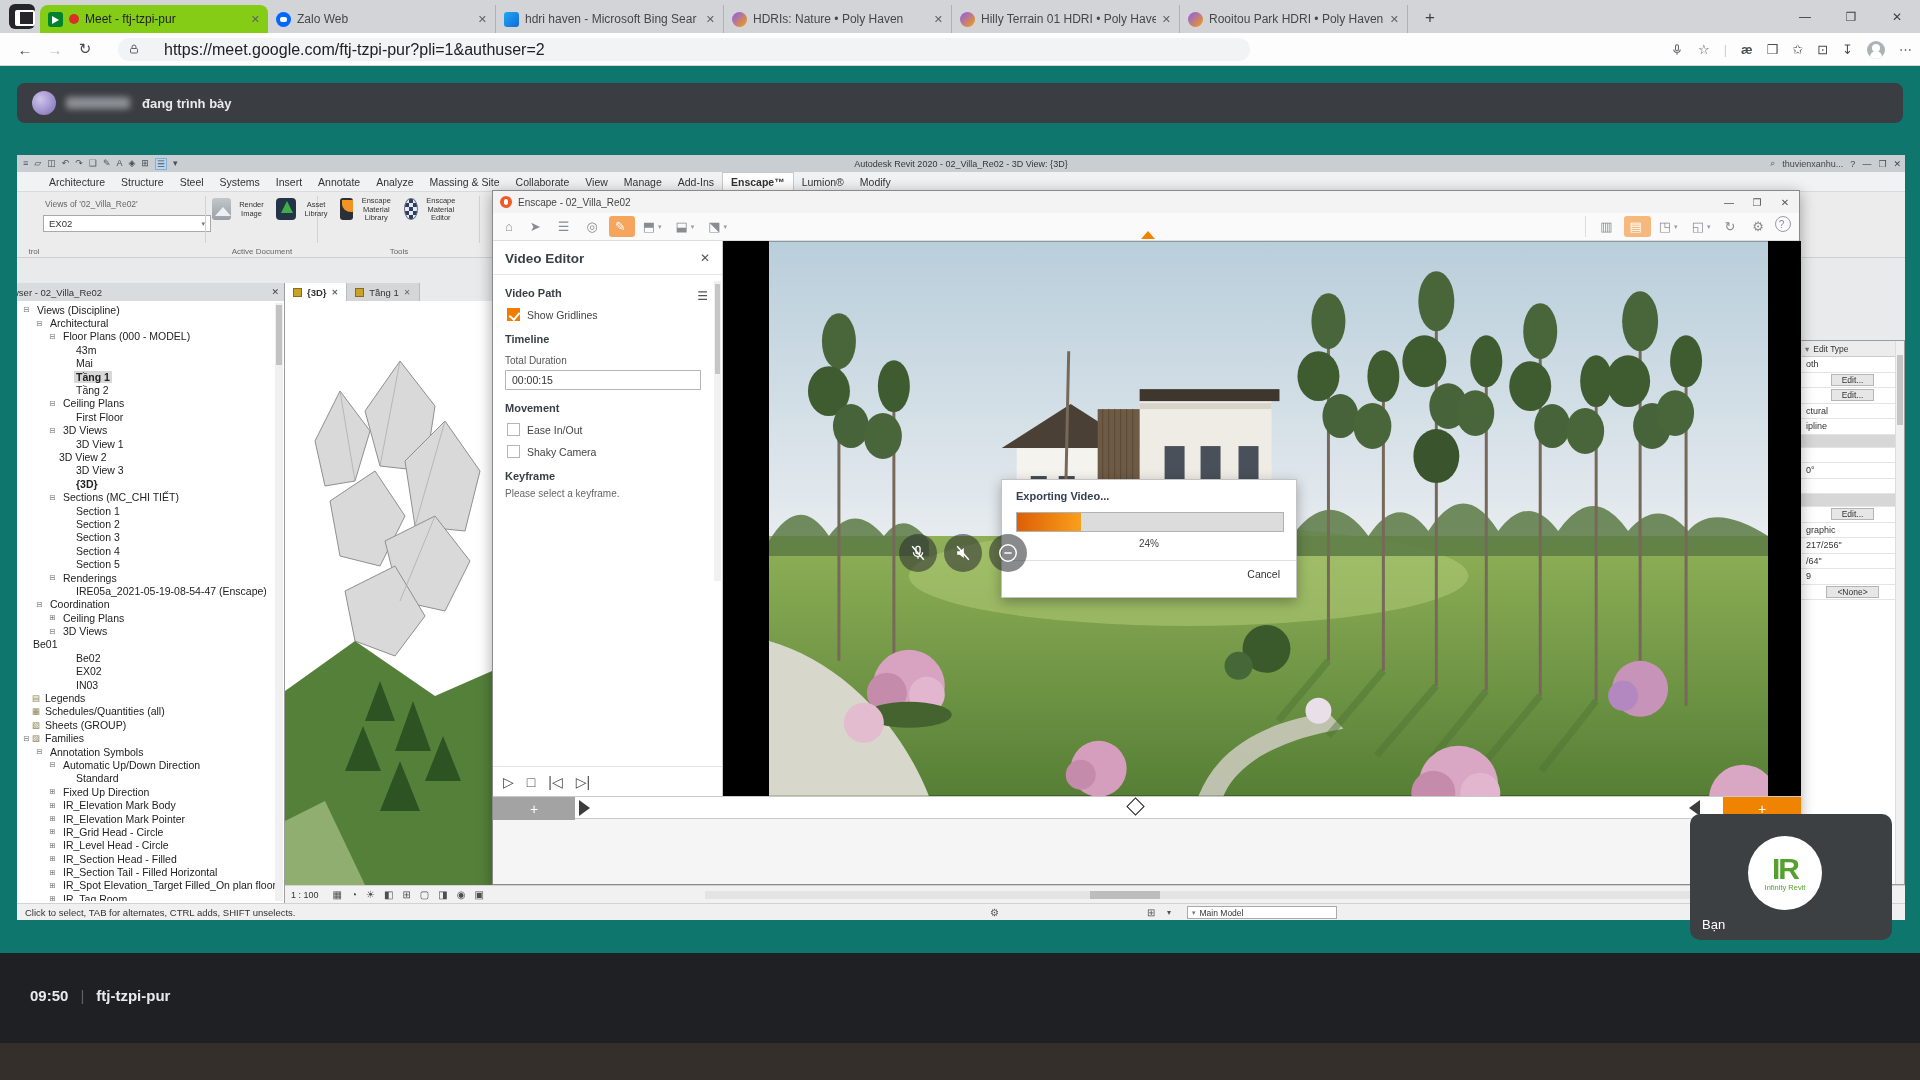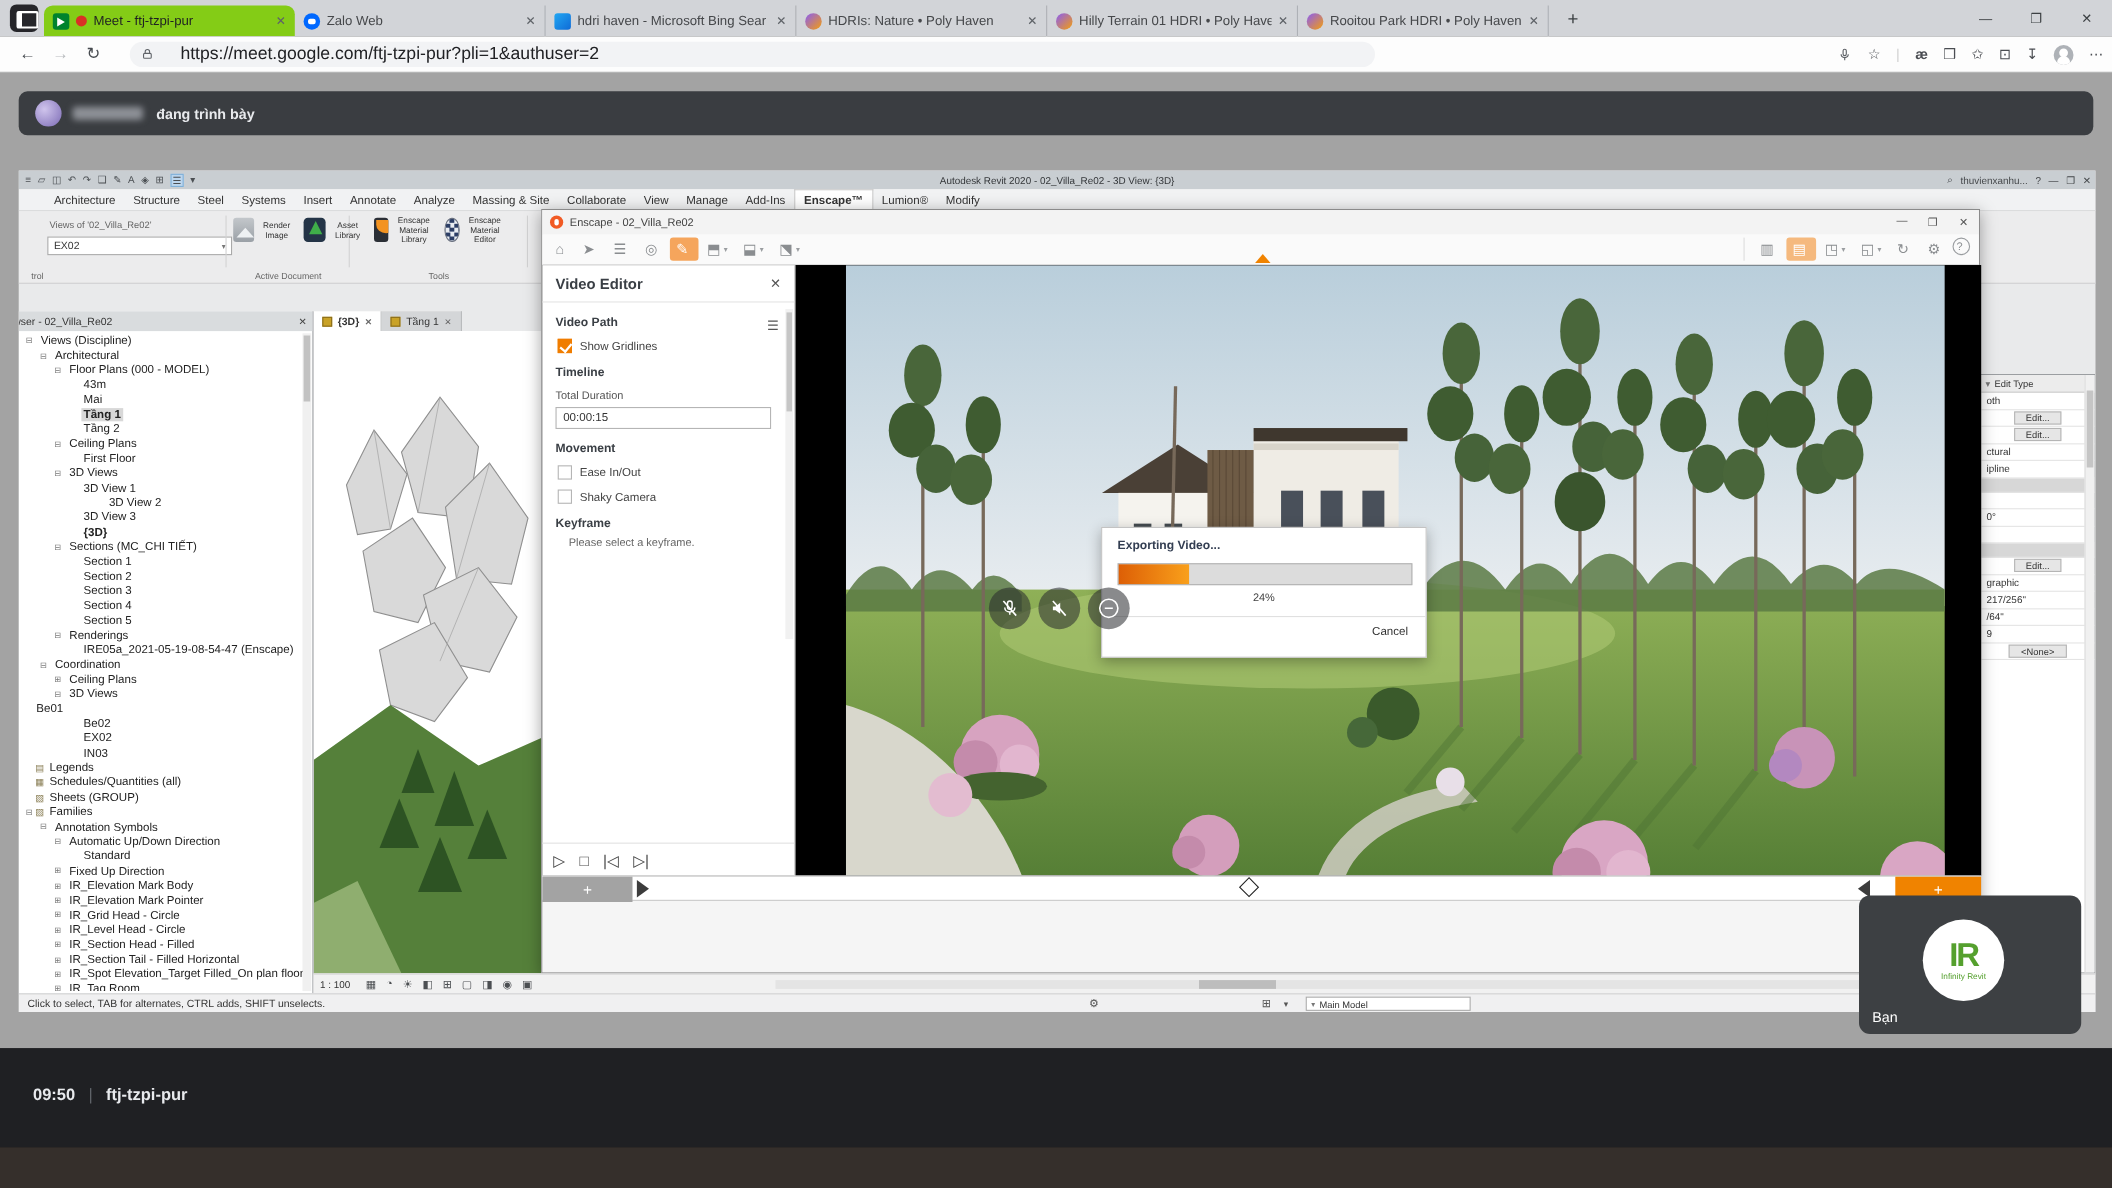--- a/index.html
+++ b/index.html
@@ -30,21 +30,21 @@
 .toolbar{position:absolute;left:0;top:33px;width:1920px;height:33px;background:#fdfdfd;border-bottom:1px solid #d6d6d6;display:flex;align-items:center}
 .navb{width:30px;text-align:center;font-size:15px;color:#474b50}
 .navb.dis{color:#b9bcbf}
 .addr{position:absolute;left:118px;top:5px;width:1132px;height:23px;background:#f2f3f5;border-radius:12px;display:flex;align-items:center;padding:0 10px}
 .url{font-size:16px;color:#202124;margin-left:24px}
 .eicons{position:absolute;right:8px;top:0;height:33px;display:flex;align-items:center;gap:14px}
 .eicons .g{font-size:13px;color:#4a4d52}
 .avatar-e{width:18px;height:18px;border-radius:50%;background:#aeb2b7;position:relative;overflow:hidden}
 .avatar-e::after{content:"";position:absolute;left:5px;top:3px;width:8px;height:8px;border-radius:50%;background:#fff;box-shadow:0 9px 0 2px #fff}
 
-.stage{position:absolute;left:0;top:66px;width:1920px;height:887px;background:#a3a3a3}
+.stage{position:absolute;left:0;top:66px;width:1920px;height:887px;background:#0f766e}
 .pill{position:absolute;left:17px;top:17px;width:1886px;height:40px;background:#3a3d41;border-radius:8px;display:flex;align-items:center}
 .pav{width:24px;height:24px;border-radius:50%;margin-left:15px;background:radial-gradient(circle at 35% 35%,#cfc4ec,#7c6bb5)}
 .pblur{width:64px;height:12px;background:#8d9096;border-radius:3px;margin-left:10px;filter:blur(3px)}
 .ptext{color:#e8eaed;font-size:13px;font-weight:bold;margin-left:12px}
 .shared{position:absolute;left:17px;top:89px;width:1888px;height:765px;background:#e9eaeb;overflow:hidden;font-family:"Liberation Sans",sans-serif}
 
 .rv-title{position:absolute;left:0;top:0;width:1888px;height:17px;background:#c9ced2;display:flex;align-items:center;font-size:9px;color:#3a3d40}
 .qat{display:flex;gap:6px;margin-left:6px}
 .qat span{font-size:9px;color:#4b4f53}
 .qat span.hl{background:#bcd6ee;border:1px solid #7fb0d8;padding:0 1px}
@@ -123,21 +123,21 @@
 .ve-h .t{font-size:13.5px;font-weight:bold;color:#3a3f45}
 .ve-h .x{margin-left:auto;font-size:12px;color:#555}
 .ve-sec{font-size:11px;font-weight:bold;color:#3a3f45;margin:12px 0 0 12px}
 .ve-menu{position:absolute;right:14px;top:48px;font-size:12px;color:#555}
 .ve-row{display:flex;align-items:center;margin:9px 0 0 14px;font-size:10.5px;color:#444;gap:7px}
 .cb{width:13px;height:13px;border:1px solid #b5b5b5;background:#fff;position:relative;flex:none}
 .cb.on{background:#f07d00;border-color:#f07d00}
 .cb.on::after{content:"";position:absolute;left:3px;top:1px;width:5px;height:8px;border:solid #fff;border-width:0 2px 2px 0;transform:rotate(40deg)}
 .ve-lab{font-size:10px;color:#555;margin:10px 0 0 12px}
 .ve-input{margin:4px 0 0 12px;width:196px;height:20px;border:1px solid #b5b5b5;background:#fff;font-size:10.5px;color:#333;display:flex;align-items:center;padding:0 6px}
-.ve-hint{font-size:10px;color:#666;margin:6px 0 0 24px}
+.ve-hint{font-size:10px;color:#666;margin:6px 0 0 12px}
 .ve-scroll{position:absolute;right:1px;top:40px;width:7px;height:300px;background:#f1f1f1}
 .ve-scroll::after{content:"";position:absolute;left:1px;top:3px;width:5px;height:90px;background:#c6c6c6}
 .ve-play{position:absolute;left:0;bottom:0;width:100%;height:30px;border-top:1px solid #e2e2e2;display:flex;align-items:center;padding-left:10px;gap:13px;font-size:14px;color:#4a4a4a}
 
 .ens-strip{position:absolute;left:0;top:605px;width:1308px;height:23px;background:#fff;border-top:1px solid #c9c9c9;border-bottom:1px solid #c9c9c9}
 .tl-gray{position:absolute;left:0;top:0;width:82px;height:23px;background:#a3a3a3;color:#fff;font-size:14px;display:flex;align-items:center;justify-content:center}
 .tl-orange{position:absolute;left:1230px;top:0;width:78px;height:23px;background:#f08300;color:#fff;font-size:14px;display:flex;align-items:center;justify-content:center}
 .tl-marker{position:absolute;left:86px;top:3px;width:0;height:0;border-top:8px solid transparent;border-bottom:8px solid transparent;border-left:11px solid #3c3c3c}
 .tl-diamond{position:absolute;left:636px;top:3px;width:13px;height:13px;border:1.5px solid #222;background:#fff;transform:rotate(45deg)}
 .tl-left{position:absolute;left:1196px;top:3px;width:0;height:0;border-top:8px solid transparent;border-bottom:8px solid transparent;border-right:11px solid #3c3c3c}
@@ -461,21 +461,21 @@
               <span class="tico"></span>
               <span class="tl">3D Views</span>
             </div>
 
             <div class="pb-row" style="padding-left: 43px;">
               <span class="tw"></span>
               <span class="tico"></span>
               <span class="tl">3D View 1</span>
             </div>
 
-            <div class="pb-row" style="padding-left: 66px;">
+            <div class="pb-row" style="padding-left: 26px;">
               <span class="tw"></span>
               <span class="tico"></span>
               <span class="tl">3D View 2</span>
             </div>
 
             <div class="pb-row" style="padding-left: 43px;">
               <span class="tw"></span>
               <span class="tico"></span>
               <span class="tl">3D View 3</span>
             </div>

